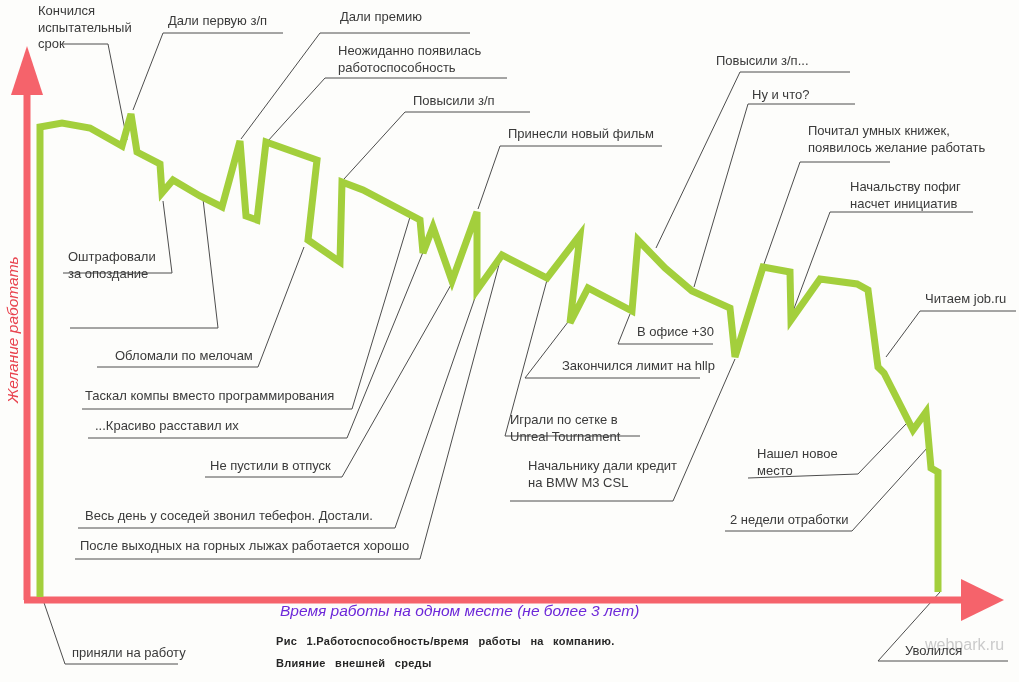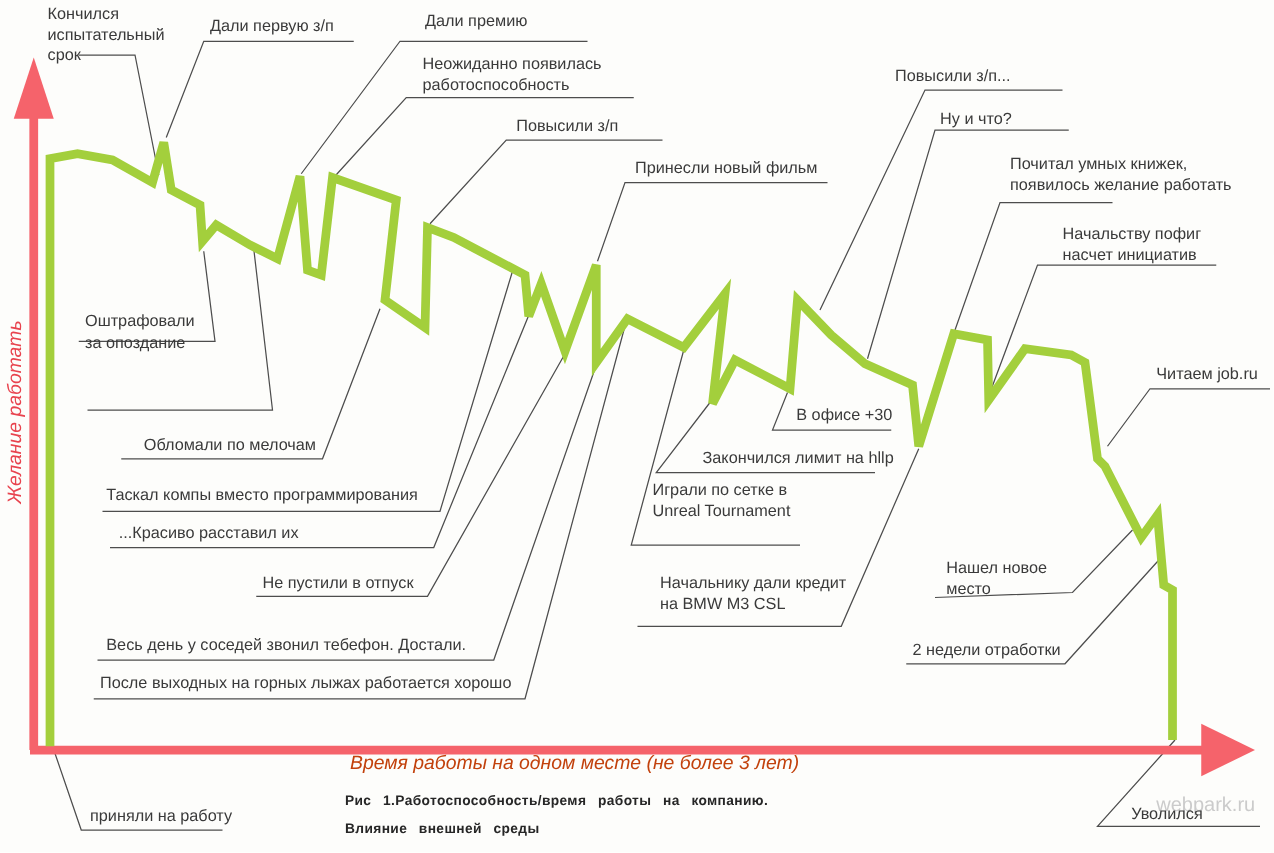--- a/index.html
+++ b/index.html
@@ -94,21 +94,21 @@
       <polyline points="178,664 65,664 41,594" fill="none" stroke="#4d4d4d" stroke-width="1"></polyline>
       <polyline points="1008,661 878,661 940,592" fill="none" stroke="#4d4d4d" stroke-width="1"></polyline>
       <line x1="24" y1="600" x2="963" y2="600" stroke="#f5636b" stroke-width="7"></line>
       <polygon points="1004,600 961,579 961,621" fill="#f5636b"></polygon>
       <line x1="27" y1="600" x2="27" y2="86" stroke="#f5636b" stroke-width="7"></line>
       <polygon points="27,46 11,95 43,95" fill="#f5636b"></polygon>
       <polyline points="40,597 40,127 62,123 90,128 122,146 131,114 137,152 160,164 162,193 173,180 200,196 222,207 240,141 246,216 257,220 266,142 317,160 308,240 340,262 342,182 363,190 420,220 423,253 433,227 452,281 477,212 477,290 502,255 547,278 580,235 570,323 588,288 632,311 638,240 665,268 692,291 730,308 735,357 763,267 790,272 791,320 820,279 857,284 868,290 878,367 884,373 913,430 926,412 931,468 938,472 938,592" fill="none" stroke="#a3cf3c" stroke-width="7" stroke-linejoin="miter" stroke-linecap="butt"></polyline>
     </svg>
 
   <div id="y-axis-label" style="color: rgb(232, 67, 78);">Желание работать</div>
-  <div id="x-axis-label" style="color: #c2410c;">Время работы на одном месте (не более 3 лет)</div>
+  <div id="x-axis-label" style="color: #6d28d9;">Время работы на одном месте (не более 3 лет)</div>
 
   <div id="caption-line1" class="caption-line">Рис 1.Работоспособность/время работы на компанию.</div>
   <div id="caption-line2" class="caption-line">Влияние внешней среды</div>
 
   <div id="watermark">webpark.ru</div>
 <div class="callout" style="left: 38px; top: 3px;">Кончился
 испытательный
 срок</div>
     <div class="callout" style="left: 168px; top: 13px;">Дали первую з/п</div>
     <div class="callout" style="left: 340px; top: 9px;">Дали премию</div>
@@ -126,21 +126,21 @@
     <div class="callout" style="left: 68px; top: 249px;">Оштрафовали
 за опоздание</div>
     <div class="callout" style="left: 115px; top: 348px;">Обломали по мелочам</div>
     <div class="callout" style="left: 85px; top: 388px;">Таскал компы вместо программирования</div>
     <div class="callout" style="left: 95px; top: 418px;">...Красиво расставил их</div>
     <div class="callout" style="left: 210px; top: 458px;">Не пустили в отпуск</div>
     <div class="callout" style="left: 85px; top: 508px;">Весь день у соседей звонил тебефон. Достали.</div>
     <div class="callout" style="left: 80px; top: 538px;">После выходных на горных лыжах работается хорошо</div>
     <div class="callout" style="left: 637px; top: 324px;">В офисе +30</div>
     <div class="callout" style="left: 545px; top: 358px; margin-left: 17px;">Закончился лимит на hllp</div>
-    <div class="callout" style="left: 510px; top: 384px; margin-left: 12px;">Играли по сетке в
+    <div class="callout" style="left: 510px; top: 412px;">Играли по сетке в
 Unreal Tournament</div>
     <div class="callout" style="left: 528px; top: 458px;">Начальнику дали кредит
 на BMW M3 CSL</div>
     <div class="callout" style="left: 757px; top: 446px;">Нашел новое
 место</div>
     <div class="callout" style="left: 730px; top: 512px;">2 недели отработки</div>
     <div class="callout" style="left: 72px; top: 645px; text-align: right;">приняли на работу</div>
     <div class="callout" style="left: 905px; top: 643px;">Уволился</div>
   </div>
 

